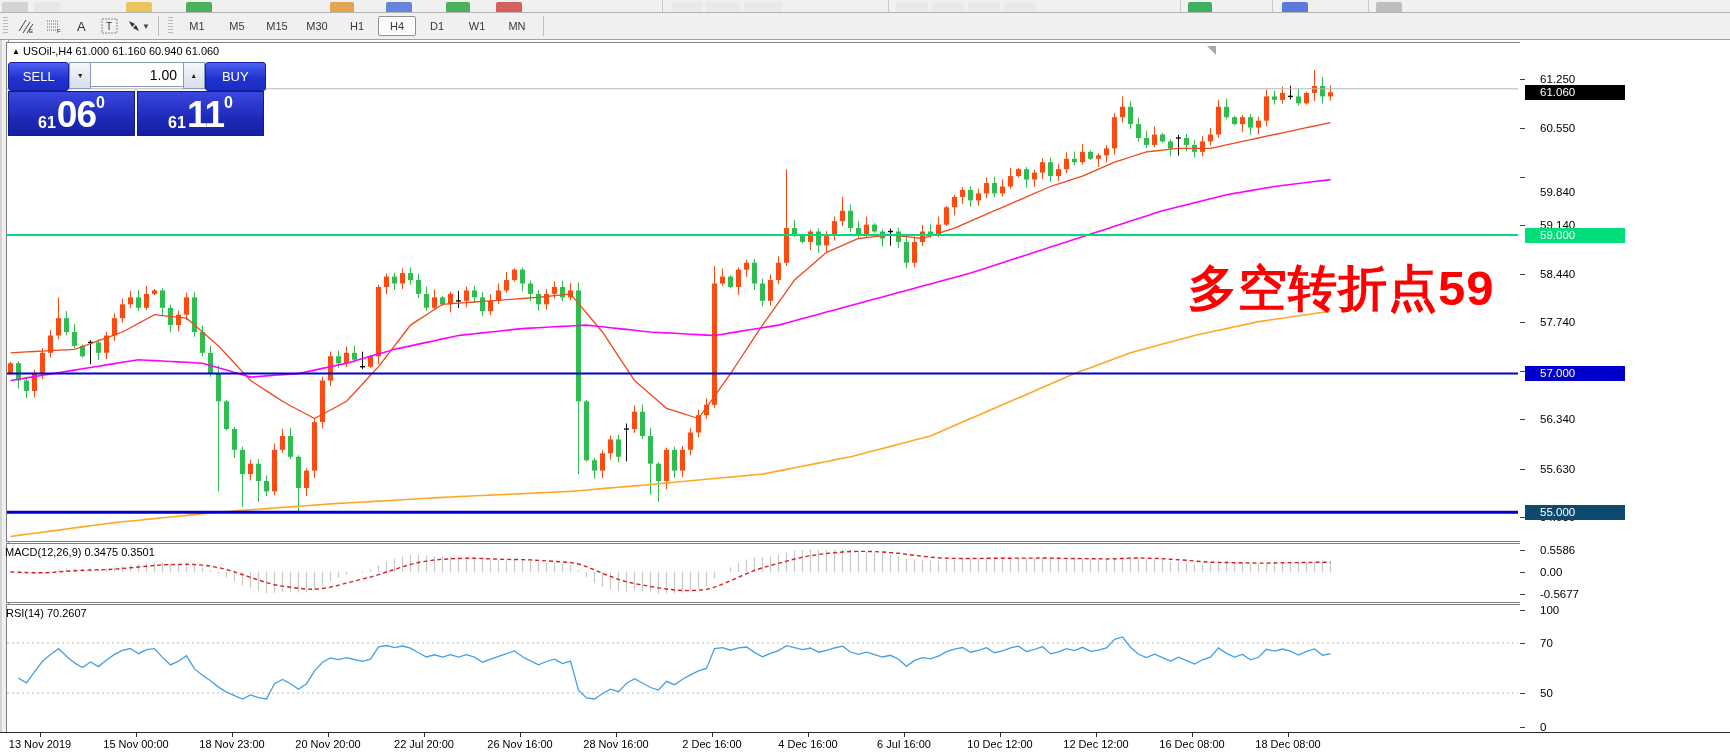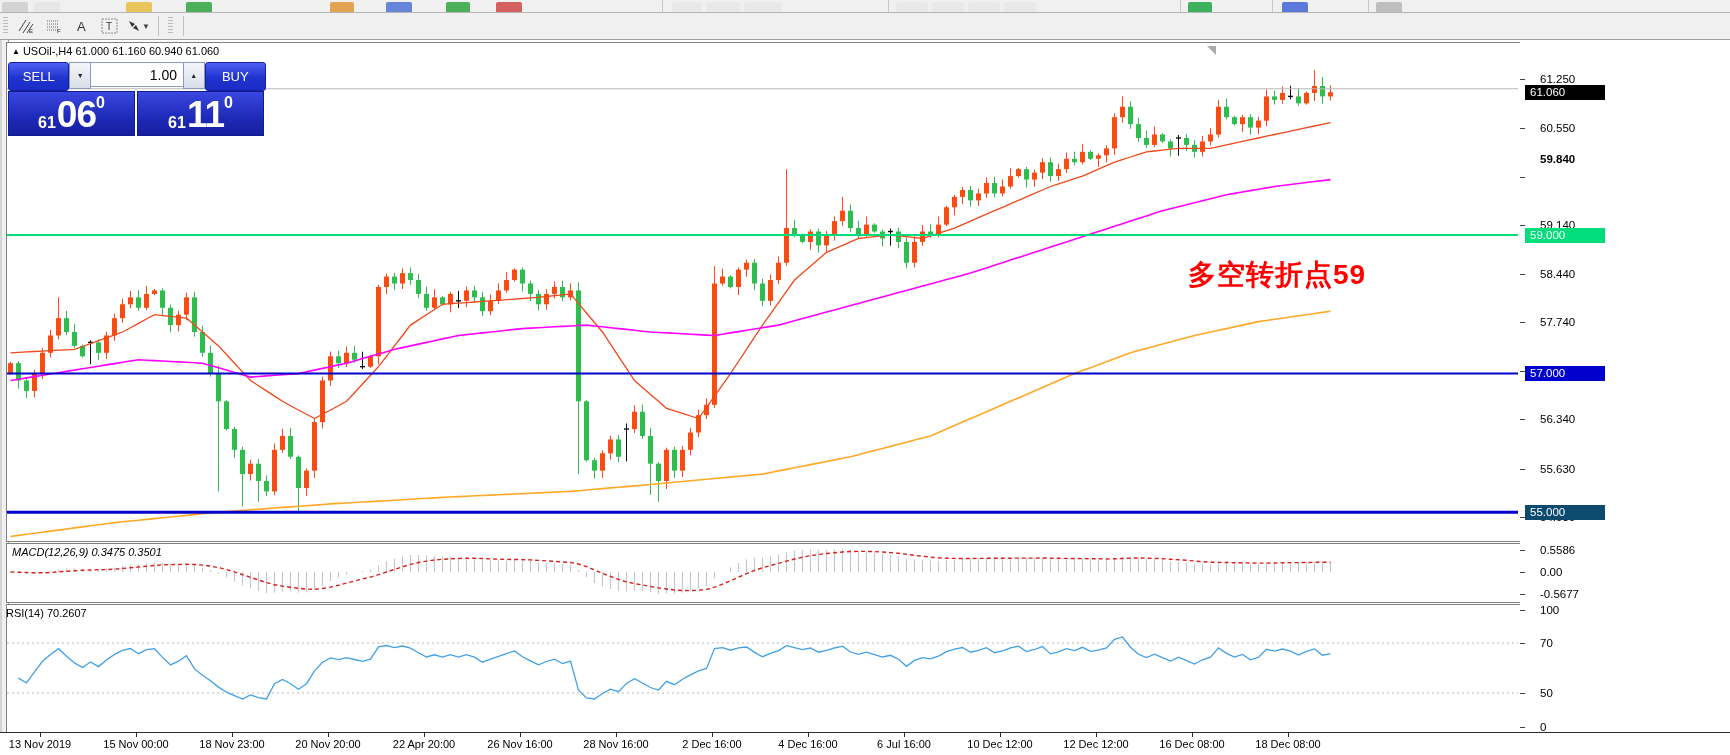--- a/index.html
+++ b/index.html
@@ -53,28 +53,28 @@
   #price-row{display:flex;margin-top:2px;}
   .quote-box{width:127px;height:45px;color:#fff;display:flex;align-items:flex-end;justify-content:center;
              padding-bottom:2px;background:linear-gradient(#3a47e0,#1e2ab8 60%,#161fa0);
              border:1px solid #121a90;box-sizing:border-box;}
   .quote-box:first-child{margin-right:2px;}
   .q-small{font-size:16px;font-weight:bold;line-height:20px;margin-right:1px;}
   .q-big{font-size:37px;font-weight:bold;line-height:36px;letter-spacing:-1px;}
   .q-sup{font-size:16px;font-weight:bold;line-height:14px;align-self:flex-start;margin-top:4px;}
 
   
-  #annotation{position:absolute;left:1188px;top:216px;font-size:28px;font-weight:bold;
+  #annotation{position:absolute;left:1188px;top:216px;font-size:49px;font-weight:bold;
               letter-spacing:1px;z-index:4;white-space:nowrap;}
 
   
   #price-axis{position:absolute;left:1520px;top:0;width:210px;height:692px;background:#fff;}
   .tick-line{position:absolute;left:0;width:5px;height:1px;background:#404040;}
   .tick-label{position:absolute;left:20px;font-size:11.5px;color:#000;line-height:14px;}
-  .price-badge{position:absolute;left:5px;min-width:70px;padding:0 5px;font-size:11.5px;
+  .price-badge{position:absolute;left:5px;min-width:70px;padding:0 15px;font-size:11.5px;
                line-height:15px;text-align:left;}
 
   
   .ind-label{position:absolute;font-size:11px;color:#000;z-index:5;}
 
   
   #time-axis{position:absolute;left:0;top:692px;width:1730px;height:23px;background:#fff;
              border-top:1px solid #2a2a2a;}
   .time-label{position:absolute;top:5px;font-size:11px;color:#000;transform:translateX(-50%);white-space:nowrap;}
   .time-tick{position:absolute;top:0;width:1px;height:4px;background:#2a2a2a;}
@@ -145,20 +145,31 @@
     <svg width="16" height="16">
         <path d="M3 3 L9 6 L6 9 Z" fill="#333"></path>
         <path d="M13 13 L7 10 L10 7 Z" fill="#333"></path>
       </svg>
     <span class="caret">▼</span>
   </div>
 
   <div class="vsep"></div>
   <div class="grip"></div>
 
+  <div id="tf-group" style="display:flex;align-items:center;">
+      <div class="tf-btn">M1</div>
+      <div class="tf-btn">M5</div>
+      <div class="tf-btn">M15</div>
+      <div class="tf-btn">M30</div>
+      <div class="tf-btn">H1</div>
+      <div class="tf-btn active">H4</div>
+      <div class="tf-btn">D1</div>
+      <div class="tf-btn">W1</div>
+      <div class="tf-btn">MN</div>
+    </div>
 
   <div class="vsep"></div>
 </div>
 
 <div id="chart-region">
   <div id="left-edge"></div>
 
   <div class="panel" id="panel-main">
     <svg id="svg-main" width="1511" height="496">
         <line x1="3.5" y1="318.81899999999985" x2="3.5" y2="331.9860000000002" stroke="#fb4a12" stroke-width="1"></line>
@@ -696,38 +707,38 @@
         <line x1="1275.5" y1="28" x2="1275.5" y2="18.068236219071437" stroke="#c8c8c8" stroke-width="1.2"></line>
         <line x1="1283.5" y1="28" x2="1283.5" y2="17.916843116575265" stroke="#c8c8c8" stroke-width="1.2"></line>
         <line x1="1291.5" y1="28" x2="1291.5" y2="18.232298767648885" stroke="#c8c8c8" stroke-width="1.2"></line>
         <line x1="1299.5" y1="28" x2="1299.5" y2="18.112022400712274" stroke="#c8c8c8" stroke-width="1.2"></line>
         <line x1="1307.5" y1="28" x2="1307.5" y2="17.811311575384426" stroke="#c8c8c8" stroke-width="1.2"></line>
         <line x1="1315.5" y1="28" x2="1315.5" y2="18.170563400178594" stroke="#c8c8c8" stroke-width="1.2"></line>
         <line x1="1323.5" y1="28" x2="1323.5" y2="18.372548450634213" stroke="#c8c8c8" stroke-width="1.2"></line>
         <path d="M3.5 28.0 L11.5 28.2 L19.5 28.5 L27.5 28.8 L35.5 28.8 L43.5 28.5 L51.5 27.9 L59.5 27.2 L67.5 26.7 L75.5 26.3 L83.5 26.0 L91.5 25.8 L99.5 25.6 L107.5 25.2 L115.5 24.5 L123.5 23.7 L131.5 23.0 L139.5 22.2 L147.5 21.4 L155.5 20.8 L163.5 20.6 L171.5 20.5 L179.5 20.3 L187.5 20.5 L195.5 21.1 L203.5 22.1 L211.5 23.6 L219.5 25.5 L227.5 27.9 L235.5 30.6 L243.5 33.3 L251.5 36.0 L259.5 38.6 L267.5 40.7 L275.5 42.1 L283.5 43.2 L291.5 44.3 L299.5 45.1 L307.5 45.3 L315.5 44.5 L323.5 43.1 L331.5 41.2 L339.5 39.1 L347.5 37.0 L355.5 35.0 L363.5 33.1 L371.5 30.7 L379.5 28.0 L387.5 25.4 L395.5 22.8 L403.5 20.4 L411.5 18.5 L419.5 17.1 L427.5 16.0 L435.5 15.3 L443.5 14.8 L451.5 14.5 L459.5 14.3 L467.5 14.3 L475.5 14.5 L483.5 14.9 L491.5 15.2 L499.5 15.4 L507.5 15.5 L515.5 15.6 L523.5 15.9 L531.5 16.4 L539.5 16.9 L547.5 17.4 L555.5 17.9 L563.5 18.5 L571.5 20.0 L579.5 22.6 L587.5 25.9 L595.5 29.3 L603.5 32.4 L611.5 35.4 L619.5 37.8 L627.5 39.6 L635.5 41.0 L643.5 42.5 L651.5 43.9 L659.5 45.0 L667.5 46.0 L675.5 46.5 L683.5 46.6 L691.5 46.2 L699.5 45.4 L707.5 43.2 L715.5 40.1 L723.5 36.8 L731.5 33.2 L739.5 29.6 L747.5 26.4 L755.5 23.8 L763.5 21.5 L771.5 19.3 L779.5 17.1 L787.5 15.0 L795.5 13.2 L803.5 11.7 L811.5 10.5 L819.5 9.5 L827.5 8.7 L835.5 8.0 L843.5 7.5 L851.5 7.4 L859.5 7.4 L867.5 7.6 L875.5 8.0 L883.5 8.6 L891.5 9.3 L899.5 10.3 L907.5 11.4 L915.5 12.2 L923.5 13.1 L931.5 13.8 L939.5 14.2 L947.5 14.4 L955.5 14.5 L963.5 14.5 L971.5 14.4 L979.5 14.3 L987.5 14.3 L995.5 14.3 L1003.5 14.2 L1011.5 14.1 L1019.5 14.1 L1027.5 14.1 L1035.5 14.0 L1043.5 14.1 L1051.5 14.3 L1059.5 14.4 L1067.5 14.5 L1075.5 14.6 L1083.5 14.7 L1091.5 14.8 L1099.5 15.0 L1107.5 14.8 L1115.5 14.5 L1123.5 14.1 L1131.5 14.0 L1139.5 14.2 L1147.5 14.4 L1155.5 14.7 L1163.5 15.2 L1171.5 15.8 L1179.5 16.3 L1187.5 17.0 L1195.5 17.7 L1203.5 18.2 L1211.5 18.4 L1219.5 18.5 L1227.5 18.7 L1235.5 18.8 L1243.5 19.0 L1251.5 19.1 L1259.5 19.1 L1267.5 19.0 L1275.5 18.8 L1283.5 18.6 L1291.5 18.6 L1299.5 18.5 L1307.5 18.3 L1315.5 18.3 L1323.5 18.3 " fill="none" stroke="#d82020" stroke-width="1.4" stroke-dasharray="4 3"></path>
       </svg>
   </div>
-  <div class="ind-label" style="left:12px;top:506px;font-style:italic;">MACD(12,26,9) 0.3475 0.3501</div>
+  <div class="ind-label" style="left:5px;top:506px;">MACD(12,26,9) 0.3475 0.3501</div>
 
   <div class="panel" id="panel-rsi">
     <svg id="svg-rsi" width="1511" height="125">
         <line x1="0" y1="38" x2="1511" y2="38" stroke="#b8b8b8" stroke-width="1" stroke-dasharray="2 3"></line>
         <line x1="0" y1="88" x2="1511" y2="88" stroke="#b8b8b8" stroke-width="1" stroke-dasharray="2 3"></line>
         <path d="M11.5 73.1 L19.5 78.0 L27.5 66.8 L35.5 56.3 L43.5 49.4 L51.5 43.7 L59.5 51.2 L67.5 57.9 L75.5 62.5 L83.5 57.0 L91.5 61.6 L99.5 55.0 L107.5 49.4 L115.5 45.4 L123.5 43.5 L131.5 48.7 L139.5 44.7 L147.5 43.7 L155.5 52.4 L163.5 59.9 L171.5 56.2 L179.5 50.6 L187.5 63.9 L195.5 70.3 L203.5 75.8 L211.5 82.1 L219.5 87.2 L227.5 90.6 L235.5 94.1 L243.5 90.0 L251.5 92.6 L259.5 94.0 L267.5 78.8 L275.5 74.5 L283.5 78.7 L291.5 84.2 L299.5 78.7 L307.5 65.8 L315.5 57.2 L323.5 52.9 L331.5 54.6 L339.5 52.6 L347.5 54.5 L355.5 56.3 L363.5 54.1 L371.5 41.9 L379.5 40.5 L387.5 42.6 L395.5 41.0 L403.5 43.2 L411.5 47.7 L419.5 52.0 L427.5 49.8 L435.5 52.1 L443.5 49.7 L451.5 52.1 L459.5 49.6 L467.5 52.2 L475.5 57.2 L483.5 54.2 L491.5 51.4 L499.5 48.6 L507.5 45.9 L515.5 51.8 L523.5 55.9 L531.5 59.9 L539.5 56.5 L547.5 54.2 L555.5 58.5 L563.5 56.1 L571.5 85.1 L579.5 92.9 L587.5 94.0 L595.5 88.5 L603.5 84.2 L611.5 86.7 L619.5 78.4 L627.5 73.7 L635.5 78.0 L643.5 82.5 L651.5 85.0 L659.5 76.3 L667.5 79.7 L675.5 74.2 L683.5 69.9 L691.5 65.8 L699.5 63.4 L707.5 43.5 L715.5 42.7 L723.5 45.2 L731.5 42.9 L739.5 42.0 L747.5 47.4 L755.5 51.7 L763.5 48.3 L771.5 45.6 L779.5 40.7 L787.5 42.7 L795.5 44.6 L803.5 43.0 L811.5 47.2 L819.5 45.4 L827.5 43.0 L835.5 41.2 L843.5 47.0 L851.5 49.3 L859.5 47.1 L867.5 49.6 L875.5 52.0 L883.5 50.3 L891.5 54.2 L899.5 61.3 L907.5 55.4 L915.5 52.6 L923.5 53.9 L931.5 51.1 L939.5 46.6 L947.5 44.1 L955.5 42.5 L963.5 47.2 L971.5 45.4 L979.5 42.7 L987.5 47.7 L995.5 45.8 L1003.5 42.9 L1011.5 41.1 L1019.5 46.6 L1027.5 44.5 L1035.5 41.6 L1043.5 48.9 L1051.5 46.8 L1059.5 43.6 L1067.5 45.6 L1075.5 42.3 L1083.5 46.4 L1091.5 45.2 L1099.5 42.9 L1107.5 34.3 L1115.5 32.0 L1123.5 42.2 L1131.5 49.3 L1139.5 52.6 L1147.5 49.2 L1155.5 52.6 L1163.5 56.0 L1171.5 52.1 L1179.5 55.7 L1187.5 59.1 L1195.5 54.8 L1203.5 52.1 L1211.5 42.9 L1219.5 48.4 L1227.5 52.0 L1235.5 49.5 L1243.5 54.9 L1251.5 52.3 L1259.5 44.3 L1267.5 46.2 L1275.5 44.0 L1283.5 46.1 L1291.5 50.1 L1299.5 46.3 L1307.5 44.0 L1315.5 50.2 L1323.5 48.6 " fill="none" stroke="#42a0e8" stroke-width="1.3"></path>
       </svg>
   </div>
   <div class="ind-label" style="left:6px;top:567px;">RSI(14) 70.2607</div>
 
   <div id="price-axis">
       <div class="tick-line" style="top: 39.075px;"></div>
       <div class="tick-label" style="top: 32.075px;">61.250</div>
       <div class="tick-line" style="top: 87.585px;"></div>
       <div class="tick-label" style="top: 80.585px;">60.550</div>
       <div class="tick-line" style="top: 136.788px;"></div>
-      <div class="tick-label" style="top: 112px; font-weight: bold;">59.840</div>
+      <div class="tick-label" style="top: 145px;">59.840</div>
       <div class="tick-line" style="top: 185.298px;"></div>
       <div class="tick-label" style="top: 178.298px;">59.140</div>
       <div class="tick-line" style="top: 233.808px;"></div>
       <div class="tick-label" style="top: 226.808px;">58.440</div>
       <div class="tick-line" style="top: 282.318px;"></div>
       <div class="tick-label" style="top: 275.318px;">57.740</div>
       <div class="tick-line" style="top: 330.828px;"></div>
       <div class="tick-label" style="top: 323.828px;">57.040</div>
       <div class="tick-line" style="top: 379.338px;"></div>
       <div class="tick-label" style="top: 372.338px;">56.340</div>
@@ -757,21 +768,21 @@
   <div id="time-axis">
       <div class="time-tick" style="left: 40px;"></div>
       <div class="time-label" style="left: 40px;">13 Nov 2019</div>
       <div class="time-tick" style="left: 136px;"></div>
       <div class="time-label" style="left: 136px;">15 Nov 00:00</div>
       <div class="time-tick" style="left: 232px;"></div>
       <div class="time-label" style="left: 232px;">18 Nov 23:00</div>
       <div class="time-tick" style="left: 328px;"></div>
       <div class="time-label" style="left: 328px;">20 Nov 20:00</div>
       <div class="time-tick" style="left: 424px;"></div>
-      <div class="time-label" style="left: 424px;">22 Apr 20:00</div>
+      <div class="time-label" style="left: 424px;">22 Jul 20:00</div>
       <div class="time-tick" style="left: 520px;"></div>
       <div class="time-label" style="left: 520px;">26 Nov 16:00</div>
       <div class="time-tick" style="left: 616px;"></div>
       <div class="time-label" style="left: 616px;">28 Nov 16:00</div>
       <div class="time-tick" style="left: 712px;"></div>
       <div class="time-label" style="left: 712px;">2 Dec 16:00</div>
       <div class="time-tick" style="left: 808px;"></div>
       <div class="time-label" style="left: 808px;">4 Dec 16:00</div>
       <div class="time-tick" style="left: 904px;"></div>
       <div class="time-label" style="left: 904px;">6 Jul 16:00</div>

